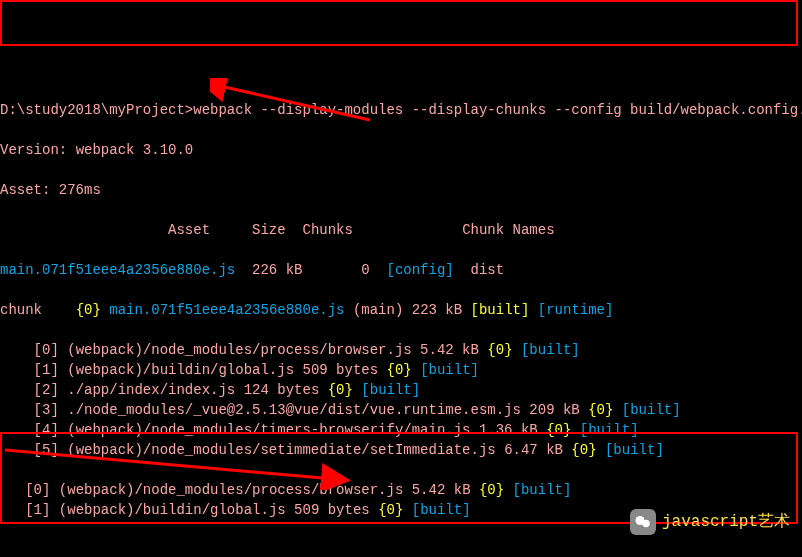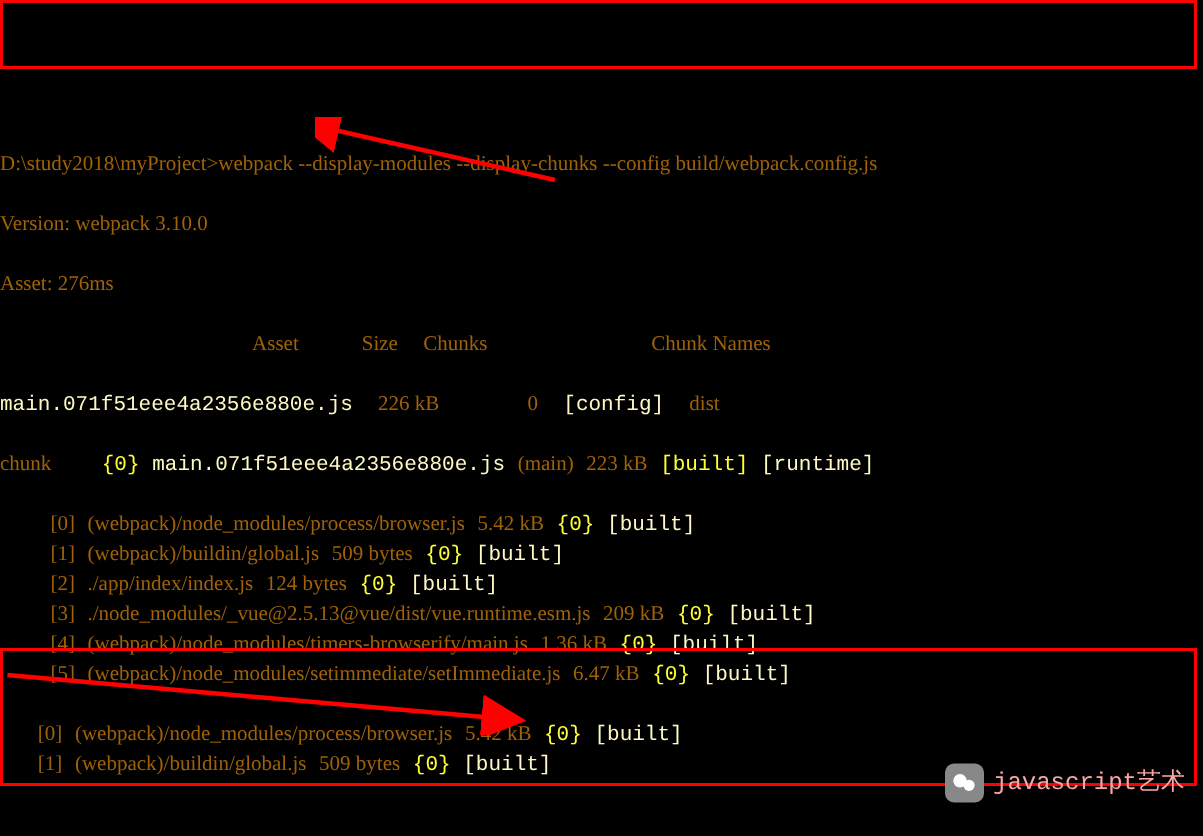--- a/index.html
+++ b/index.html
@@ -8,42 +8,42 @@
       color: #fff;
       font-family: 'Courier New', monospace;
       font-size: 14px;
       line-height: 20px;
       width: 802px;
       height: 557px;
       overflow: hidden;
       position: relative;
       white-space: pre;
     }
-    .white { color: #a16207; font-family: Liberation Serif, serif; }
-    .green { color: #fef9c3; }
+    .white { color: #fca5a5; }
+    .green { color: #0ea5e9; }
     .yellow { color: #ff3; }
     .red-box {
       border: 2px solid #f00;
       position: absolute;
     }
     .box1 { left: 0; top: 0; width: 798px; height: 46px; }
     .box2 { left: 0; top: 432px; width: 798px; height: 92px; }
     .arrow {
       position: absolute;
       pointer-events: none;
     }
     .arrow svg { display: block; }
     .watermark {
       position: absolute;
       right: 12px;
       bottom: 22px;
       display: flex;
       align-items: center;
       gap: 6px;
-      color: #fca5a5;
+      color: #fde047;
       font-size: 16px;
     }
     .watermark .wm-icon {
       width: 26px;
       height: 26px;
       background: #888;
       border-radius: 6px;
       display: flex;
       align-items: center;
       justify-content: center;

